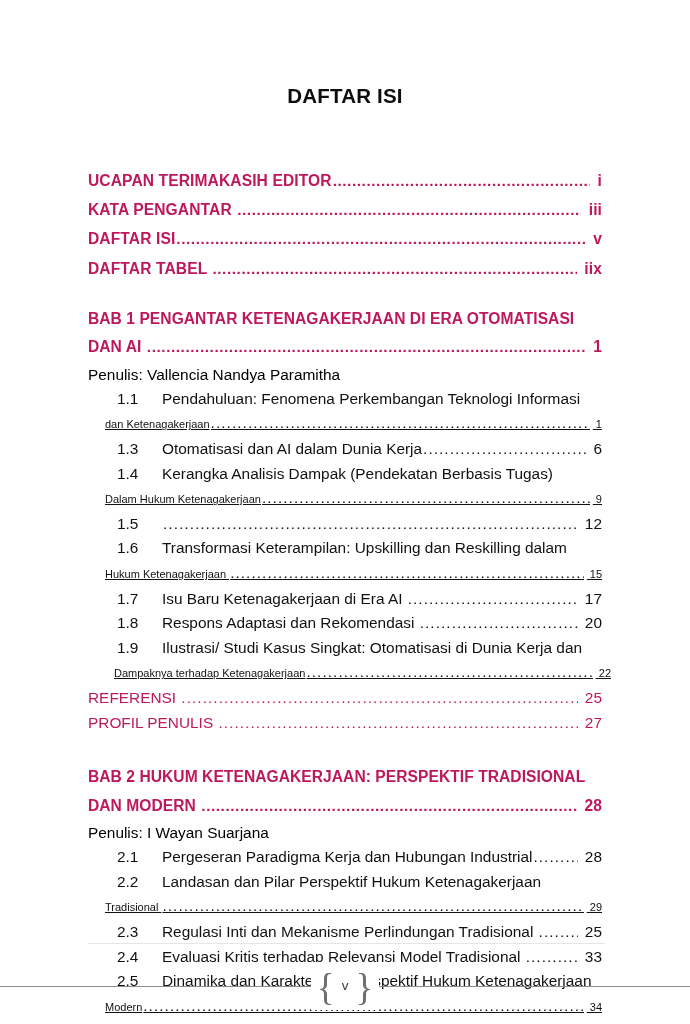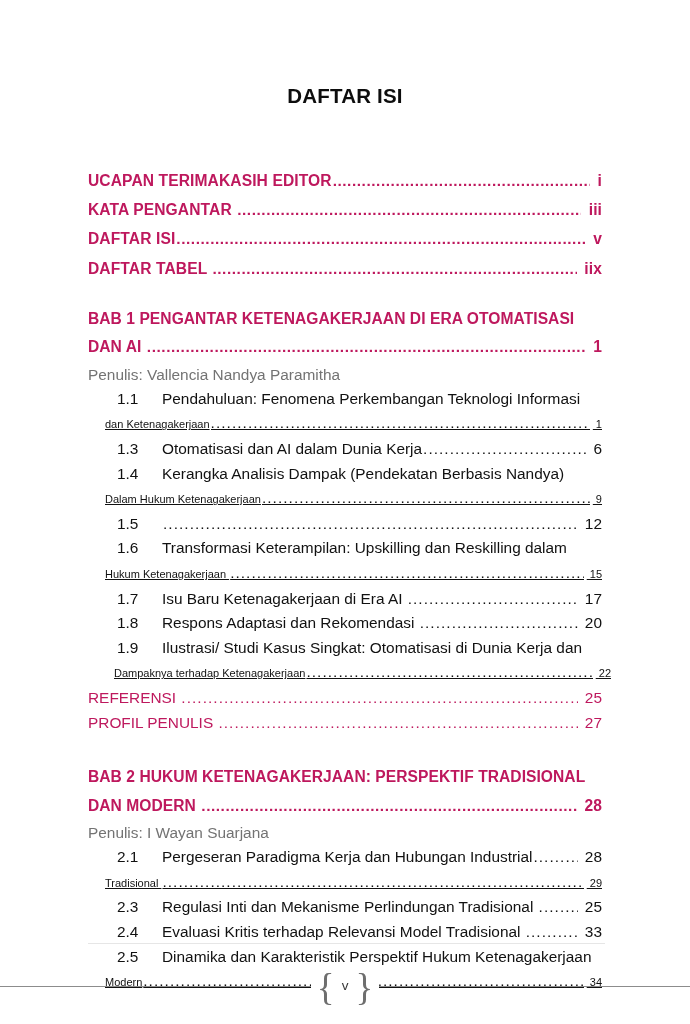--- a/index.html
+++ b/index.html
@@ -101,21 +101,21 @@
     font-weight: bold;
     font-size: 15.6px;
     line-height: 28.5px;
     letter-spacing: 0.05px;
   }
   .chap-head .leader { letter-spacing: 0.55px; font-weight: bold; }
 
   .author {
     font-size: 15.4px;
     line-height: 25px;
-    color: #737373;
+    color: #000000;
   }
 
   
   .sub {
     font-size: 15.4px;
     line-height: 24.6px;
     color: #111111;
     margin-left: 17px;
   }
   .sub .num {
@@ -256,21 +256,21 @@
             <div class="ln">
               <span class="num">1.3</span>
               <span class="txt">Otomatisasi dan AI dalam Dunia Kerja</span>
               <span class="leader"></span>
               <span class="pno"> 6</span>
             </div>
           </div>
           <div class="entry sub">
             <div class="ln">
               <span class="num">1.4</span>
-              <span class="txt-wrap">Kerangka Analisis Dampak (Pendekatan Berbasis Nandya)</span>
+              <span class="txt-wrap">Kerangka Analisis Dampak (Pendekatan Berbasis Tugas)</span>
             </div>
             <div class="ln sub-cont">
               <span class="txt">Dalam Hukum Ketenagakerjaan</span>
               <span class="leader"></span>
               <span class="pno"> 9</span>
             </div>
           </div>
           <div class="entry sub">
             <div class="ln">
               <span class="num">1.5</span>
@@ -346,20 +346,24 @@
           <div class="author">Penulis: I Wayan Suarjana</div>
           <div class="entry sub">
             <div class="ln">
               <span class="num">2.1</span>
               <span class="txt">Pergeseran Paradigma Kerja dan Hubungan Industrial</span>
               <span class="leader"></span>
               <span class="pno"> 28</span>
             </div>
           </div>
           <div class="entry sub">
+            <div class="ln">
+              <span class="num">2.2</span>
+              <span class="txt-wrap">Landasan dan Pilar Perspektif Hukum Ketenagakerjaan</span>
+            </div>
             <div class="ln sub-cont">
               <span class="txt">Tradisional </span>
               <span class="leader"></span>
               <span class="pno"> 29</span>
             </div>
           </div>
           <div class="entry sub">
             <div class="ln">
               <span class="num">2.3</span>
               <span class="txt">Regulasi Inti dan Mekanisme Perlindungan Tradisional </span>

